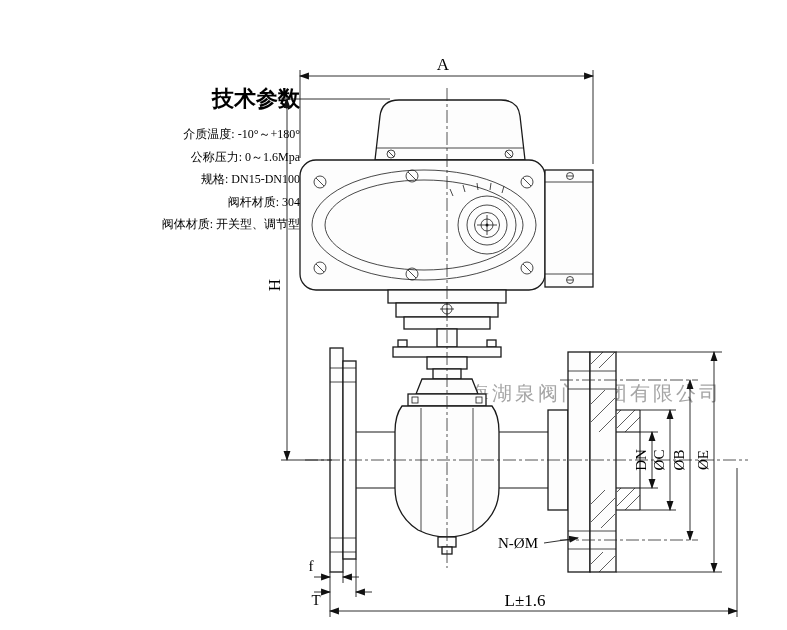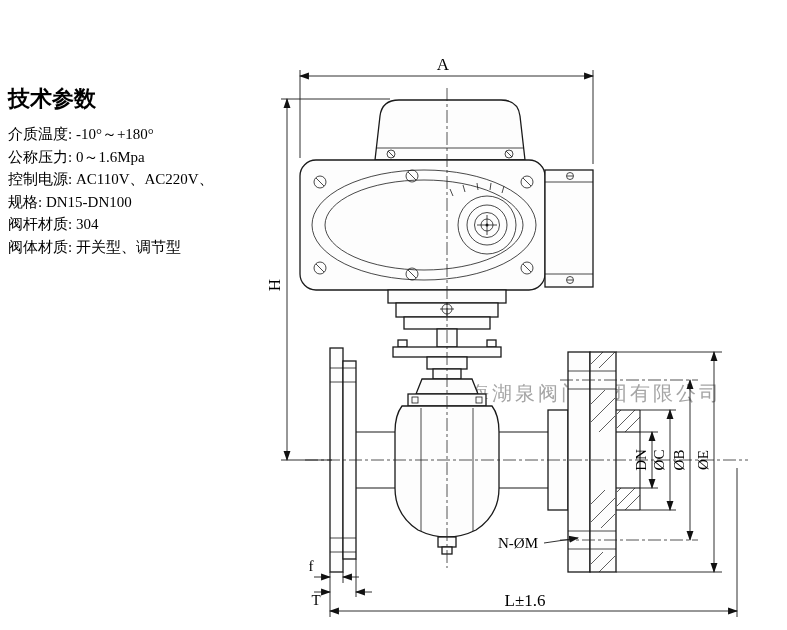--- a/index.html
+++ b/index.html
@@ -1,41 +1,40 @@
 <!DOCTYPE html>
 <html><head>
 <meta charset="utf-8">
 <style>
   html,body{margin:0;padding:0;background:#fff;}
   .page{position:relative;width:787px;height:630px;background:#fff;overflow:hidden;
         font-family:"Liberation Serif",serif;}
-  .specs{position:absolute;left:8px;top:84px;width:292px;color:#000;}
+  .specs{position:absolute;left:8px;top:84px;width:292px;color:#000;text-align:right;}
   .specs-title{font-size:22px;font-weight:700;margin:0 0 9px 0;}
-  .spec-line{font-size:15px;line-height:22.6px;font-weight:400;white-space:nowrap;}
+  .spec-line{font-size:12px;line-height:22.6px;font-weight:400;white-space:nowrap;}
   svg{position:absolute;left:0;top:0;}
   .shape{fill:#fdfdfd;stroke:#1a1a1a;stroke-width:1.3;}
   .ln{stroke:#1a1a1a;stroke-width:1.1;fill:none;}
   .th{stroke:#1a1a1a;stroke-width:.8;fill:none;}
   .cl{stroke:#2a2a2a;stroke-width:.8;stroke-dasharray:13 3 3 3;fill:none;}
   .dim{stroke:#1a1a1a;stroke-width:.9;fill:none;}
   .hatch{stroke:#1a1a1a;stroke-width:.7;}
   .dimlab{font-family:"Liberation Serif",serif;font-size:15px;fill:#000;}
   .dimlab-lg{font-family:"Liberation Serif",serif;font-size:17px;fill:#000;}
   .wm{font-family:"Liberation Serif",serif;font-size:20px;fill:#8f8f8f;opacity:.8;letter-spacing:3px;}
 </style>
 </head>
 <body>
 
 <div class="page">
 
   <div class="specs">
     <div class="specs-title">技术参数</div>
     <div class="spec-line">介质温度: -10°～+180°</div>
     <div class="spec-line">公称压力: 0～1.6Mpa</div>
-    <div class="spec-line">控制电源: AC110V、AC220V、</div>
     <div class="spec-line">规格: DN15-DN100</div>
     <div class="spec-line">阀杆材质: 304</div>
     <div class="spec-line">阀体材质: 开关型、调节型</div>
   </div>
 
   <svg width="787" height="630" viewBox="0 0 787 630">
     <defs>
       <marker id="arr" viewBox="0 0 10 10" refX="9" refY="5" markerWidth="11" markerHeight="11" orient="auto-start-reverse">
         <path d="M0,1.5 L10,5 L0,8.5 Z" fill="#111"></path>
       </marker>

